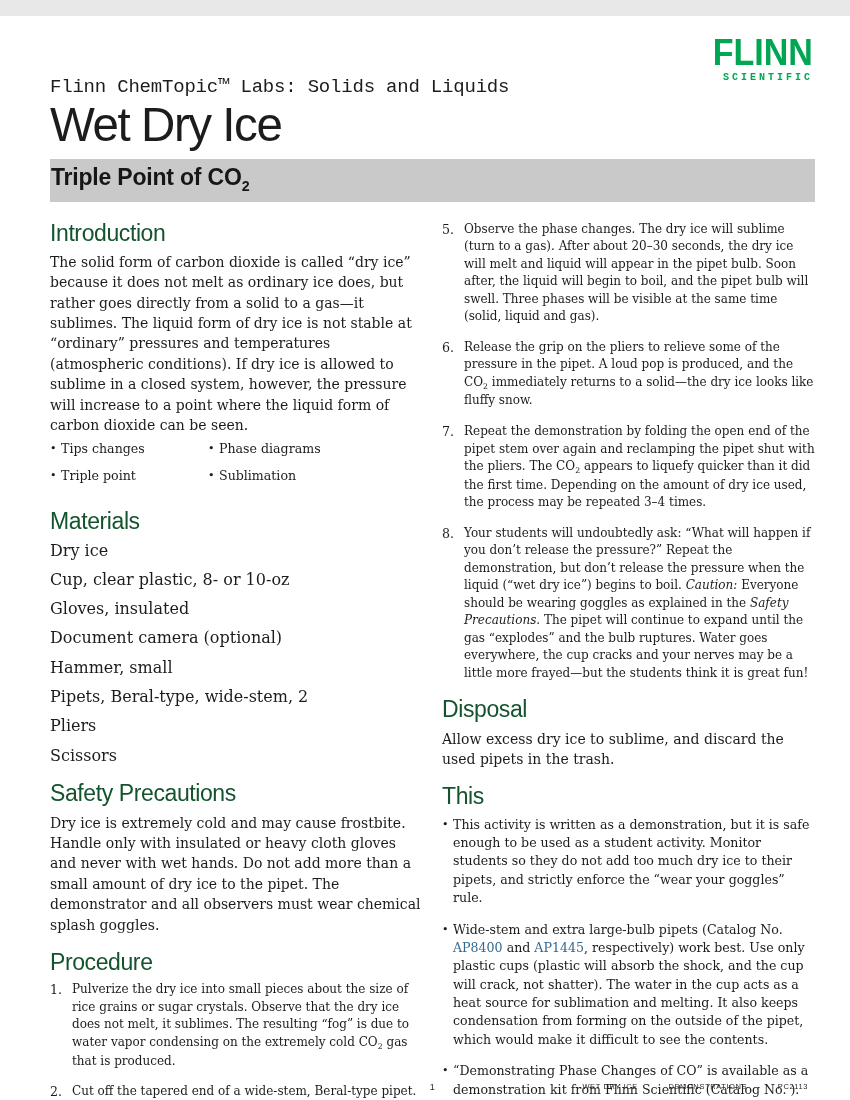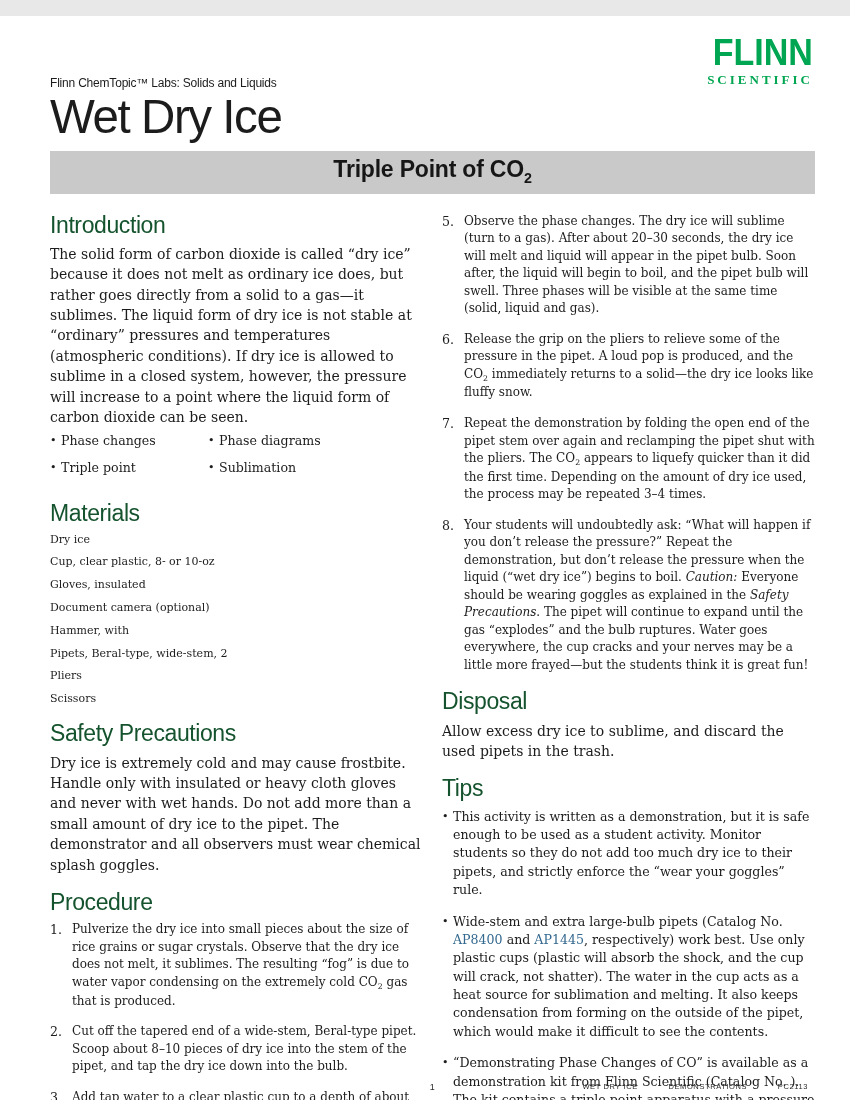--- a/index.html
+++ b/index.html
@@ -10,36 +10,36 @@
   }
   .content { position:absolute; left:50px; top:14px; width:765px; }
 
   
   .logo { position:absolute; top:4px; right:2px; text-align:right; line-height:1; }
   .logo-flinn {
     font-family:"Liberation Sans", sans-serif; font-weight:bold;
     font-size:37px; letter-spacing:0px; transform:scaleX(0.92); transform-origin:right;
   }
   .logo-sci {
-    font-family:Liberation Serif, serif; font-weight:bold;
-    font-size:13px; letter-spacing:3px; margin-top:2px;
+    font-family:Liberation Mono, monospace; font-weight:bold;
+    font-size:10px; letter-spacing:3px; margin-top:2px;
   }
   .series {
-    font-family:Liberation Sans, sans-serif; font-size:12px;
+    font-family:Liberation Mono, monospace; font-size:19px;
     margin-top:46px; letter-spacing:-0.2px;
   }
   .page-title {
     font-family:"Liberation Sans", sans-serif; font-weight:400;
     font-size:49px; letter-spacing:-1.5px; margin-top:2px; line-height:1.0;
     transform:scaleX(0.97); transform-origin:left;
   }
   .banner {
-    margin-top:10px; background:#c9c9c9; padding:5px 21px 8px;
+    margin-top:10px; background:#c9c9c9; padding:5px 1px 8px;
     font-family:"Liberation Sans", sans-serif; font-weight:bold;
-    font-size:23px; color:#161616; letter-spacing:-0.2px;text-align:center;
+    font-size:23px; color:#161616; letter-spacing:-0.2px;
   }
   .banner sub { font-size:0.62em; }
 
   
   .cols { display:flex; gap:19px; margin-top:4px; }
   .col { width:373px; }
 
   h2.sec {
     font-family:"Liberation Sans", sans-serif; font-weight:400;
     font-size:23px; letter-spacing:-0.4px; color:#14532d;
@@ -48,21 +48,21 @@
   .body-text { font-size:14px; line-height:1.46; margin:0 0 4px 0; text-align:left; }
 
   
   .concepts-row { display:flex; margin-top:2px; }
   .concepts-col1 { width:158px; }
   .concepts-col2 { width:200px; }
   .concepts-row .tip { margin-bottom:9px; }
   .concepts-row .tip-text { font-size:12.6px; }
 
   
-  .mat-item { font-size:11px; margin-bottom:8.5px; line-height:1.3; }
+  .mat-item { font-size:16px; margin-bottom:8.5px; line-height:1.3; }
 
   
   .step { display:flex; margin-bottom:13px; }
   .step-num { width:22px; flex:none; font-size:12.6px; line-height:1.46; }
   .step-text { flex:1; font-size:12px; line-height:1.46; }
 
   
   .tip { display:flex; margin-bottom:13px; }
   .tip-bullet { width:11px; flex:none; font-size:11px; line-height:1.6; }
   .tip-text { flex:1; font-size:12.6px; line-height:1.46; }
@@ -104,21 +104,21 @@
     <div class="cols">
 
       <div class="col">
         <h2 class="sec">Introduction</h2>
         <p class="body-text">The solid form of carbon dioxide is called “dry ice” because it does not melt as ordinary ice does, but rather goes directly from a solid to a gas—it sublimes. The liquid form of dry ice is not stable at “ordinary” pressures and temperatures (atmospheric conditions). If dry ice is allowed to sublime in a closed system, however, the pressure will increase to a point where the liquid form of carbon dioxide can be seen.</p>
 
         <div class="concepts-row">
           <div class="concepts-col1">
               <div class="tip">
                 <div class="tip-bullet">•</div>
-                <div class="tip-text">Phase changes</div>
+                <div class="tip-text">Tips changes</div>
               </div>
               <div class="tip">
                 <div class="tip-bullet">•</div>
                 <div class="tip-text">Triple point</div>
               </div>
             </div>
           <div class="concepts-col2">
               <div class="tip">
                 <div class="tip-bullet">•</div>
                 <div class="tip-text">Phase diagrams</div>
@@ -129,21 +129,21 @@
               </div>
             </div>
         </div>
 
         <h2 class="sec">Materials</h2>
         <div>
             <div class="mat-item">Dry ice</div>
             <div class="mat-item">Cup, clear plastic, 8- or 10-oz</div>
             <div class="mat-item">Gloves, insulated</div>
             <div class="mat-item">Document camera (optional)</div>
-            <div class="mat-item">Hammer, with</div>
+            <div class="mat-item">Hammer, small</div>
             <div class="mat-item">Pipets, Beral-type, wide-stem, 2</div>
             <div class="mat-item">Pliers</div>
             <div class="mat-item">Scissors</div>
           </div>
 
         <h2 class="sec">Safety Precautions</h2>
         <p class="body-text">Dry ice is extremely cold and may cause frostbite. Handle only with insulated or heavy cloth gloves and never with wet hands. Do not add more than a small amount of dry ice to the pipet. The demonstrator and all observers must wear chemical splash goggles.</p>
 
         <h2 class="sec">Procedure</h2>
         <div>
@@ -178,21 +178,21 @@
             </div>
             <div class="step">
               <div class="step-num">8.</div>
               <div class="step-text">Your students will undoubtedly ask: “What will happen if you don’t release the pressure?” Repeat the demonstration, but don’t release the pressure when the liquid (“wet dry ice”) begins to boil. <i>Caution:</i> Everyone should be wearing goggles as explained in the <i>Safety Precautions</i>. The pipet will continue to expand until the gas “explodes” and the bulb ruptures. Water goes everywhere, the cup cracks and your nerves may be a little more frayed—but the students think it is great fun!</div>
             </div>
           </div>
 
         <h2 class="sec">Disposal</h2>
         <p class="body-text">Allow excess dry ice to sublime, and discard the used pipets in the trash.</p>
 
-        <h2 class="sec">Tips</h2>
+        <h2 class="sec">This</h2>
         <div>
             <div class="tip">
               <div class="tip-bullet">•</div>
               <div class="tip-text">This activity is written as a demonstration, but it is safe enough to be used as a student activity. Monitor students so they do not add too much dry ice to their pipets, and strictly enforce the “wear your goggles” rule.</div>
             </div>
             <div class="tip">
               <div class="tip-bullet">•</div>
               <div class="tip-text">Wide-stem and extra large-bulb pipets (Catalog No. <span class="cat-link">AP8400</span> and <span class="cat-link">AP1445</span>, respectively) work best. Use only plastic cups (plastic will absorb the shock, and the cup will crack, not shatter). The water in the cup acts as a heat source for sublimation and melting. It also keeps condensation from forming on the outside of the pipet, which would make it difficult to see the contents.</div>
             </div>
             <div class="tip">

